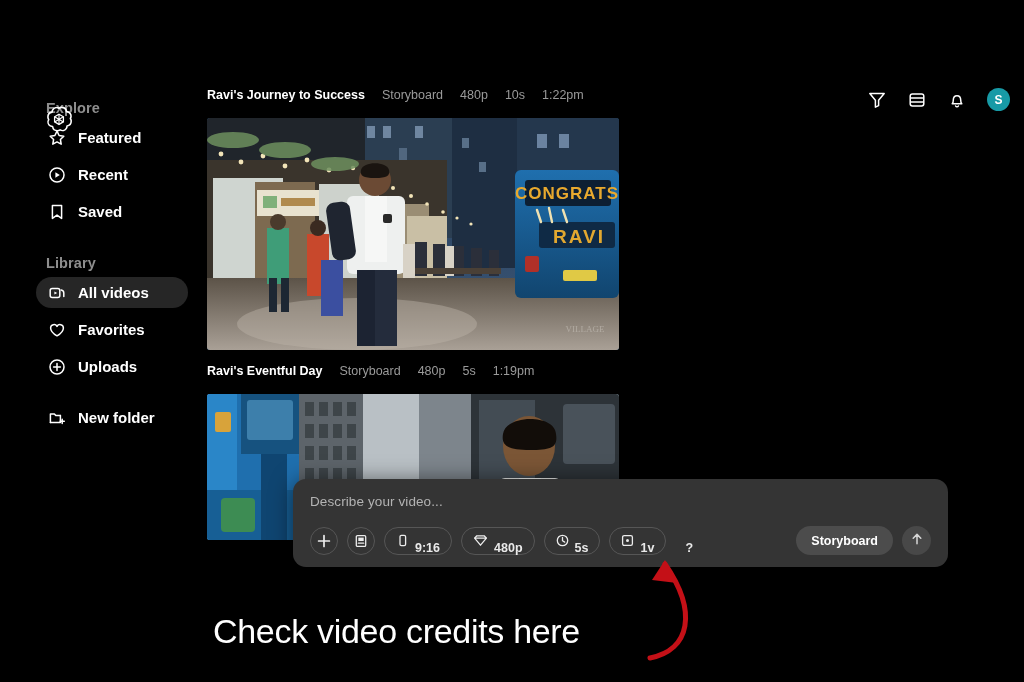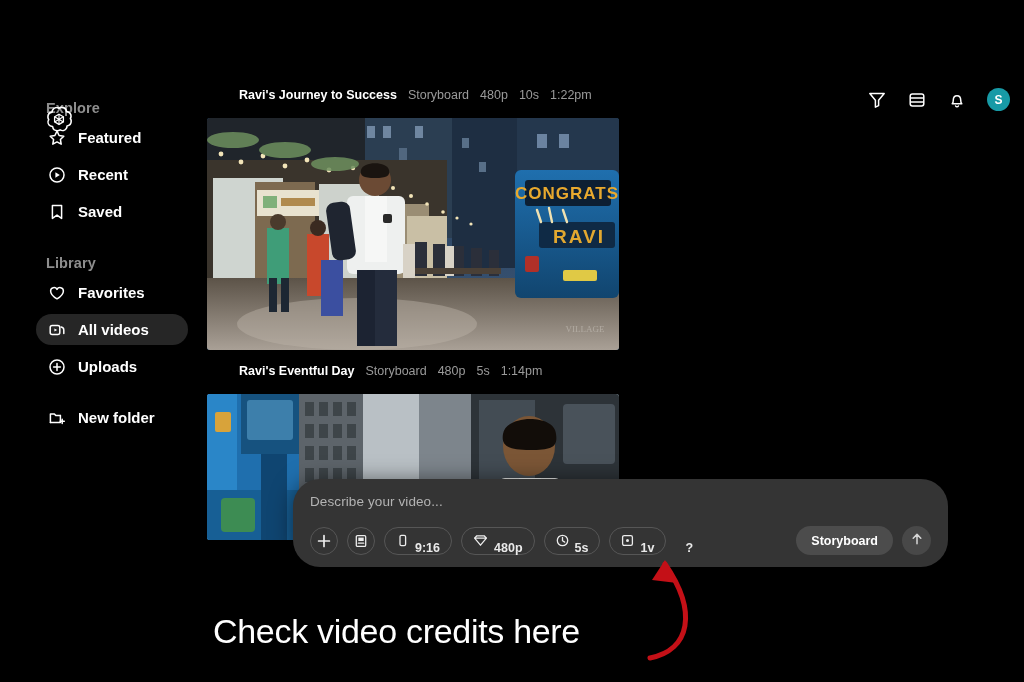--- a/index.html
+++ b/index.html
@@ -43,37 +43,37 @@
   #avatar {
     width:23px; height:23px; border-radius:50%;
     background:#179aa6; color:#fff; font-size:12px; font-weight:700;
     display:flex; align-items:center; justify-content:center;
     cursor:pointer; letter-spacing:.2px;
   }
 
   
   #feed { position:absolute; left:207px; top:88px; width:412px; }
   .meta-row {
-    display:flex; align-items:baseline; gap:11px;
-    height:24px; font-size:12.5px; white-space:nowrap;margin-left:32px;
+    display:flex; align-items:baseline; gap:17px;
+    height:24px; font-size:12.5px; white-space:nowrap;
   }
   .meta-title { font-weight:700; color:#ffffff; font-size:12.5px; }
   .meta-sub { color:#9a9a9a; font-size:12.5px; }
   .thumb {
     width:412px; height:232px; margin-top:6px; margin-bottom:14px;
     border-radius:3px; overflow:hidden; position:relative; background:#0c4a6e;
   }
   .thumb svg { display:block; width:412px; height:232px; }
   .thumb2 { height:146px; margin-bottom:0; }
   .thumb2 svg { height:146px; }
 
   
   #composer {
     position:absolute; left:293px; top:479px; width:655px; height:88px;
-    background:#343434; border-radius:27px; padding:15px 17px 0 17px;
+    background:#343434; border-radius:13px; padding:15px 17px 0 17px;
     box-shadow:0 2px 22px rgba(0,0,0,.55);
   }
   #composer-placeholder {
     font-size:13.5px; color:#b3b3b3; letter-spacing:.1px; height:22px;
   }
   #composer-toolbar {
     display:flex; align-items:center; gap:9px; margin-top:10px; position:relative;
   }
   .chip {
     display:flex; align-items:center; justify-content:center; gap:6px;
@@ -156,38 +156,38 @@
         </span>
       <span class="label">Saved</span>
     </div>
   </div>
 
   <div class="spacer-md"></div>
 
   <div class="nav-group">
     <div class="nav-section-title">Library</div>
 
-    <div class="nav-item">
-      <span class="nav-icon">
-        <svg viewBox="0 0 18 18" fill="none" stroke="#fff" stroke-width="1.5" stroke-linejoin="round">
-          <path d="M9 14.8S2.6 11 2.6 6.9A3.4 3.4 0 019 5.4a3.4 3.4 0 016.4 1.5c0 4.1-6.4 7.9-6.4 7.9z"></path>
-        </svg>
-        </span>
-      <span class="label">Favorites</span>
-    </div>
-
     <div class="nav-item active">
       <span class="nav-icon">
         <svg viewBox="0 0 18 18" fill="none" stroke="#fff" stroke-width="1.5" stroke-linejoin="round">
           <rect x="2.2" y="4.6" width="9.6" height="9" rx="2"></rect>
           <path d="M6.4 7.6l2.8 1.5-2.8 1.5z" fill="#fff" stroke="none"></path>
           <path d="M13.2 6.1c1.6.3 2.6 1.3 2.6 3v3.3" stroke-linecap="round"></path>
         </svg>
         </span>
       <span class="label">All videos</span>
+    </div>
+
+    <div class="nav-item">
+      <span class="nav-icon">
+        <svg viewBox="0 0 18 18" fill="none" stroke="#fff" stroke-width="1.5" stroke-linejoin="round">
+          <path d="M9 14.8S2.6 11 2.6 6.9A3.4 3.4 0 019 5.4a3.4 3.4 0 016.4 1.5c0 4.1-6.4 7.9-6.4 7.9z"></path>
+        </svg>
+        </span>
+      <span class="label">Favorites</span>
     </div>
 
     <div class="nav-item">
       <span class="nav-icon">
         <svg viewBox="0 0 18 18" fill="none" stroke="#fff" stroke-width="1.5" stroke-linecap="round">
           <circle cx="9" cy="9" r="7"></circle>
             <path d="M9 5.6v6.8M5.6 9h6.8"></path>
         </svg>
         </span>
       <span class="label">Uploads</span>
@@ -348,21 +348,21 @@
       <rect x="208" y="150" width="86" height="6" fill="#4a4036"></rect>
       <text x="378" y="214" font-family="Liberation Serif, serif" font-size="9" fill="#cfcac2" opacity=".5" text-anchor="middle">VILLAGE</text>
     </svg>
   </div>
 
   <div class="meta-row">
     <span class="meta-title">Ravi's Eventful Day</span>
     <span class="meta-sub">Storyboard</span>
     <span class="meta-sub">480p</span>
     <span class="meta-sub">5s</span>
-    <span class="meta-sub">1:14pm</span>
+    <span class="meta-sub">1:19pm</span>
   </div>
 
   <div class="thumb thumb2">
     <svg viewBox="0 0 412 146" preserveAspectRatio="none">
       <defs>
         <linearGradient id="sky2" x1="0" y1="0" x2="0" y2="1">
           <stop offset="0" stop-color="#c9cfd4"></stop>
             <stop offset="1" stop-color="#8e979e"></stop>
         </linearGradient>
       </defs>

